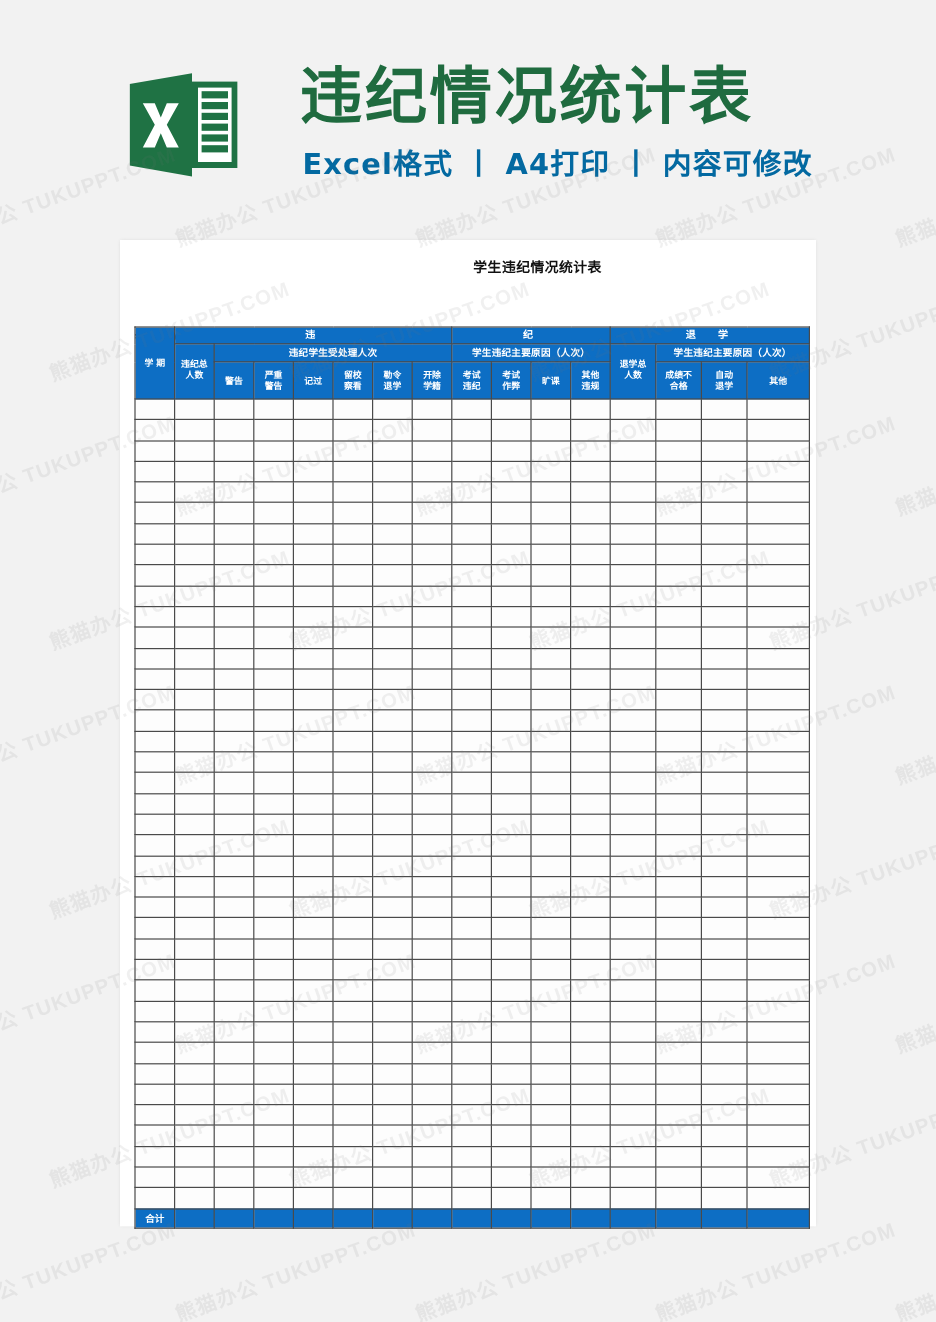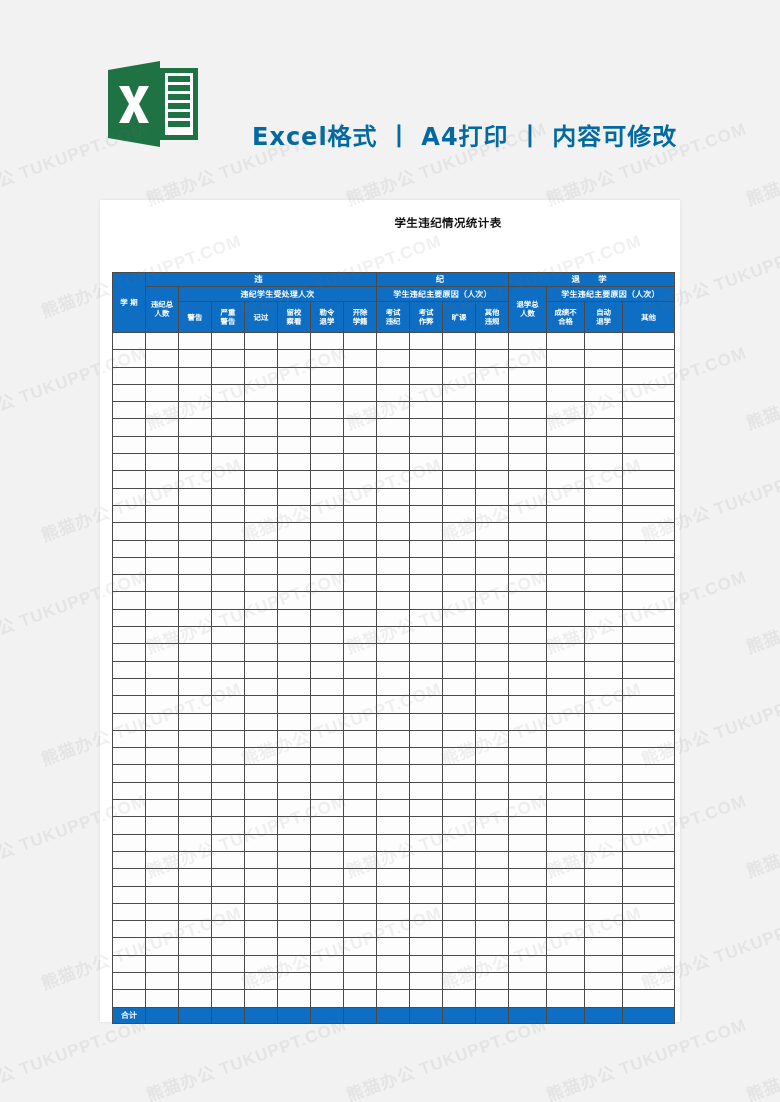--- a/index.html
+++ b/index.html
@@ -187,20 +187,21 @@
         <rect x="60" y="45" width="22" height="6"></rect>
         <rect x="60" y="54" width="22" height="6"></rect>
         <rect x="60" y="63" width="22" height="6"></rect>
       </g>
       <g fill="#ffffff">
         <polygon points="11,28 21,28 26,40 31,28 41,28 31,46 41,65 31,65 26,53 21,65 11,65 21,46"></polygon>
       </g>
     </svg>
   </div>
 
+  <div id="banner-title">违纪情况统计表</div>
 
   <div id="banner-subtitle">Excel格式 丨 A4打印 丨 内容可修改</div>
 </div>
 
 <div id="doc-page">
 
   <div id="doc-title">学生违纪情况统计表</div>
 
   <div id="meta-row">
     <span class="meta-field f0">学院(盖章)：</span>

